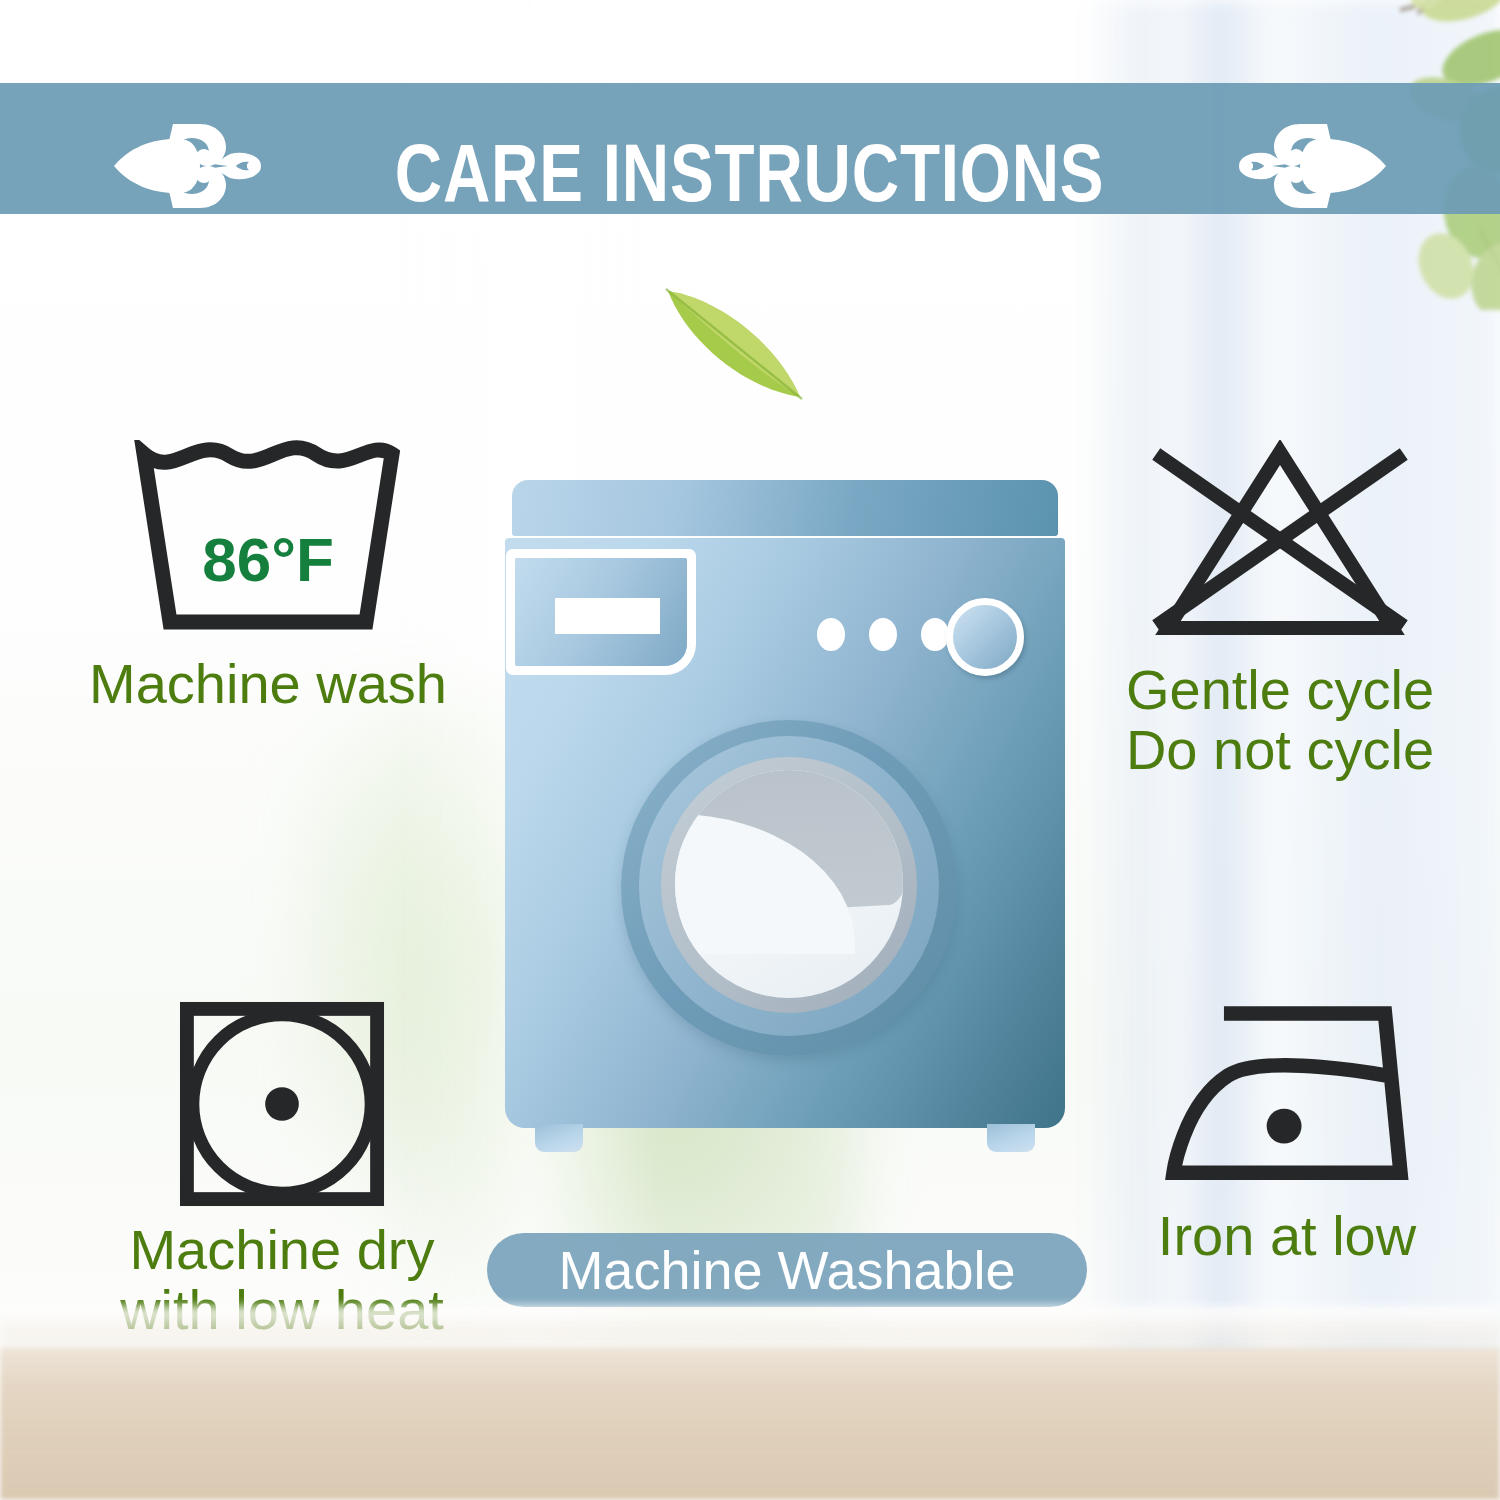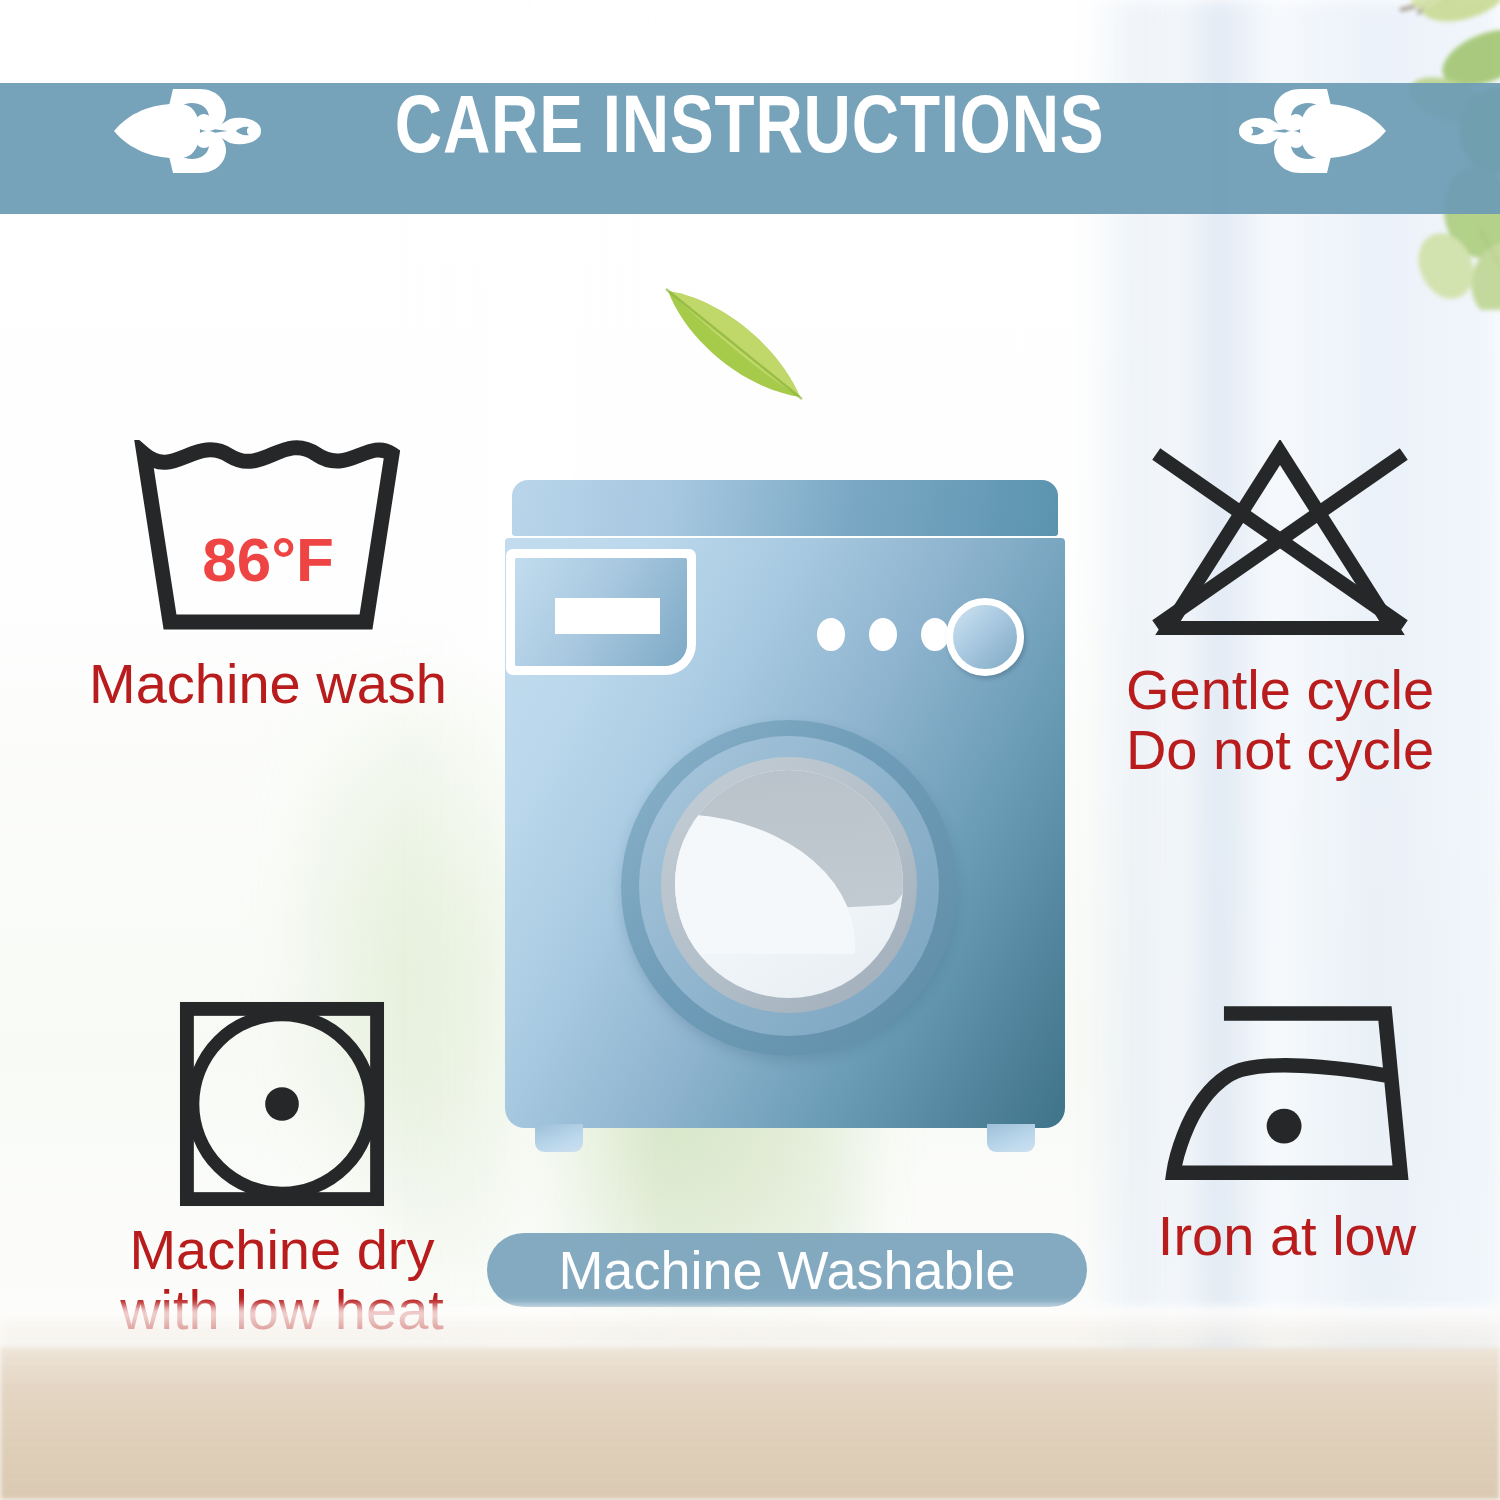--- a/index.html
+++ b/index.html
@@ -118,21 +118,21 @@
 
   
   .banner {
     position: absolute;
     left: 0;
     top: 83px;
     width: 1500px;
     height: 131px;
     background: rgba(109,156,181, .93);
     display: flex;
-    align-items: flex-start;
+    align-items: flex-end;
     justify-content: center;
     gap: 44px;
   }
   .banner-title {
     color: #ffffff;
     font-size: 82px;
     line-height: 1;
     font-weight: 700;
     letter-spacing: 1px;
     transform: scaleX(.80);
@@ -146,21 +146,21 @@
   
   .cell {
     position: absolute;
     display: flex;
     flex-direction: column;
     align-items: center;
   }
   .cell .glyph { display: block; }
   .cell .caption {
     margin-top: 16px;
-    color: #b91c1c;
+    color: #4d7c0f;
     font-size: 56px;
     line-height: 1.07;
     text-align: center;
     white-space: nowrap;
     font-family: "Liberation Sans", sans-serif;
   }
 
   #cell-wash   { left: 48px;  top: 440px;  width: 440px; }
   #cell-bleach { left: 1060px;top: 440px;  width: 440px; }
   #cell-dry    { left: 72px;  top: 1000px; width: 420px; }
@@ -169,21 +169,21 @@
   #cell-wash .caption   { margin-top: 18px; }
   #cell-bleach .caption { margin-top: 20px; }
   #cell-dry .caption    { margin-top: 12px; }
   #cell-iron .caption   { margin-top: 12px; }
 
   .tub-temp {
     position: absolute;
     left: 0; right: 0;
     top: 84px;
     text-align: center;
-    color: #ef4444;
+    color: #15803d;
     font-size: 62px;
     font-weight: 700;
     font-family: "Liberation Sans", sans-serif;
   }
   .tub-wrap { position: relative; width: 268px; height: 196px; }
 
   
   .machine {
     position: absolute;
     left: 505px;

